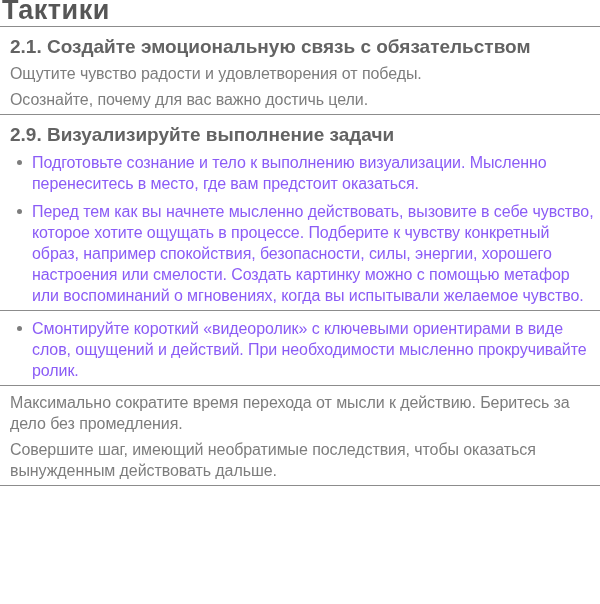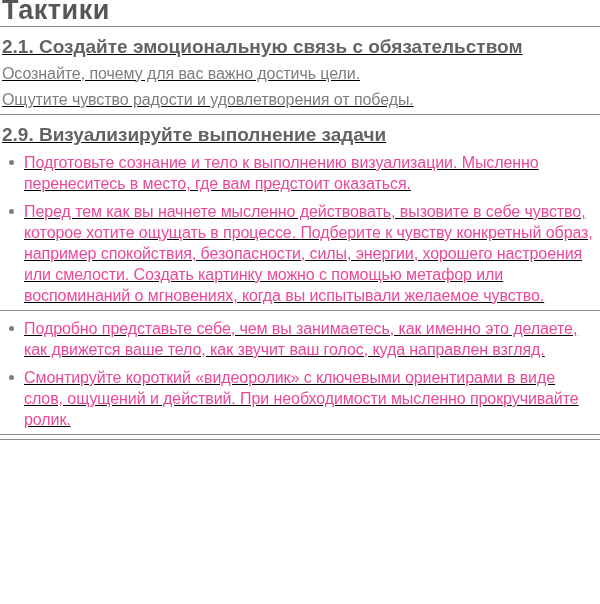--- a/index.html
+++ b/index.html
@@ -12,23 +12,22 @@
     height: 604px;
     overflow: hidden;
     box-sizing: border-box;
     font-family: "Liberation Sans", "DejaVu Sans", sans-serif;
   }
   .page {
     width: 600px;
     box-sizing: border-box;
   }
   .pad {
-    padding-left: 2px;
+    padding-left: 10px;
     padding-right: 5px;
-    text-decoration: underline;
   }
   h1.chapter-title {
     font-size: 27px;
     font-weight: bold;
     color: #565656;
     letter-spacing: 0.5px;
     line-height: 24px;
     margin: -2px 0 4px 0;
     padding-left: 2px;
   }
@@ -58,21 +57,21 @@
     list-style: none;
     margin: 7px 0 0 0;
     padding: 0;
   }
   li.bullet-item {
     position: relative;
     padding-left: 22px;
     font-size: 16px;
     line-height: 21px;
     letter-spacing: -0.08px;
-    color: #ec4899;
+    color: #8b5cf6;
     margin: 0 0 7px 0;
   }
   li.bullet-item:last-child { margin-bottom: 0; }
   li.bullet-item .dot {
     position: absolute;
     left: 7px;
     top: 8px;
     width: 5px;
     height: 5px;
     border-radius: 50%;
@@ -84,50 +83,51 @@
 
 <div class="page">
 
   <h1 class="chapter-title">Тактики</h1>
 
   <hr class="rule">
 
   <section>
     <div class="pad sec-body">
       <h2 class="section-heading">2.1. Создайте эмоциональную связь с обязательством</h2>
+      <p class="para">Ощутите чувство радости и удовлетворения от победы.</p>
       <p class="para">Осознайте, почему для вас важно достичь цели.</p>
-      <p class="para">Ощутите чувство радости и удовлетворения от победы.</p>
     </div>
   </section>
 
   <hr class="rule">
 
   <section>
     <div class="pad sec-body">
       <h2 class="section-heading">2.9. Визуализируйте выполнение задачи</h2>
       <ul class="bullet-list">
         <li class="bullet-item"><span class="dot"></span><span>Подготовьте сознание и тело к выполнению визуализации. Мысленно перенеситесь в место, где вам предстоит оказаться.</span></li>
         <li class="bullet-item"><span class="dot"></span><span>Перед тем как вы начнете мысленно действовать, вызовите в себе чувство, которое хотите ощущать в процессе. Подберите к чувству конкретный образ, например спокойствия, безопасности, силы, энергии, хорошего настроения или смелости. Создать картинку можно с помощью метафор или воспоминаний о мгновениях, когда вы испытывали желаемое чувство.</span></li>
       </ul>
     </div>
   </section>
 
   <hr class="rule">
 
   <section>
     <div class="pad sec-body">
       <ul class="bullet-list">
-        <li class="bullet-item"><span class="dot"></span><span>Подробно представьте себе, чем вы занимаетесь, как именно это делаете, как движется ваше тело, как звучит ваш голос, куда направлен взгляд.</span></li>
         <li class="bullet-item"><span class="dot"></span><span>Смонтируйте короткий «видеоролик» с ключевыми ориентирами в виде слов, ощущений и действий. При необходимости мысленно прокручивайте ролик.</span></li>
       </ul>
     </div>
   </section>
 
   <hr class="rule">
 
   <section>
     <div class="pad sec-body">
+      <p class="para">Максимально сократите время перехода от мысли к действию. Беритесь за дело без промедления.</p>
+      <p class="para">Совершите шаг, имеющий необратимые последствия, чтобы оказаться вынужденным действовать дальше.</p>
     </div>
   </section>
 
   <hr class="rule">
 
 </div>
 
 </body></html>

